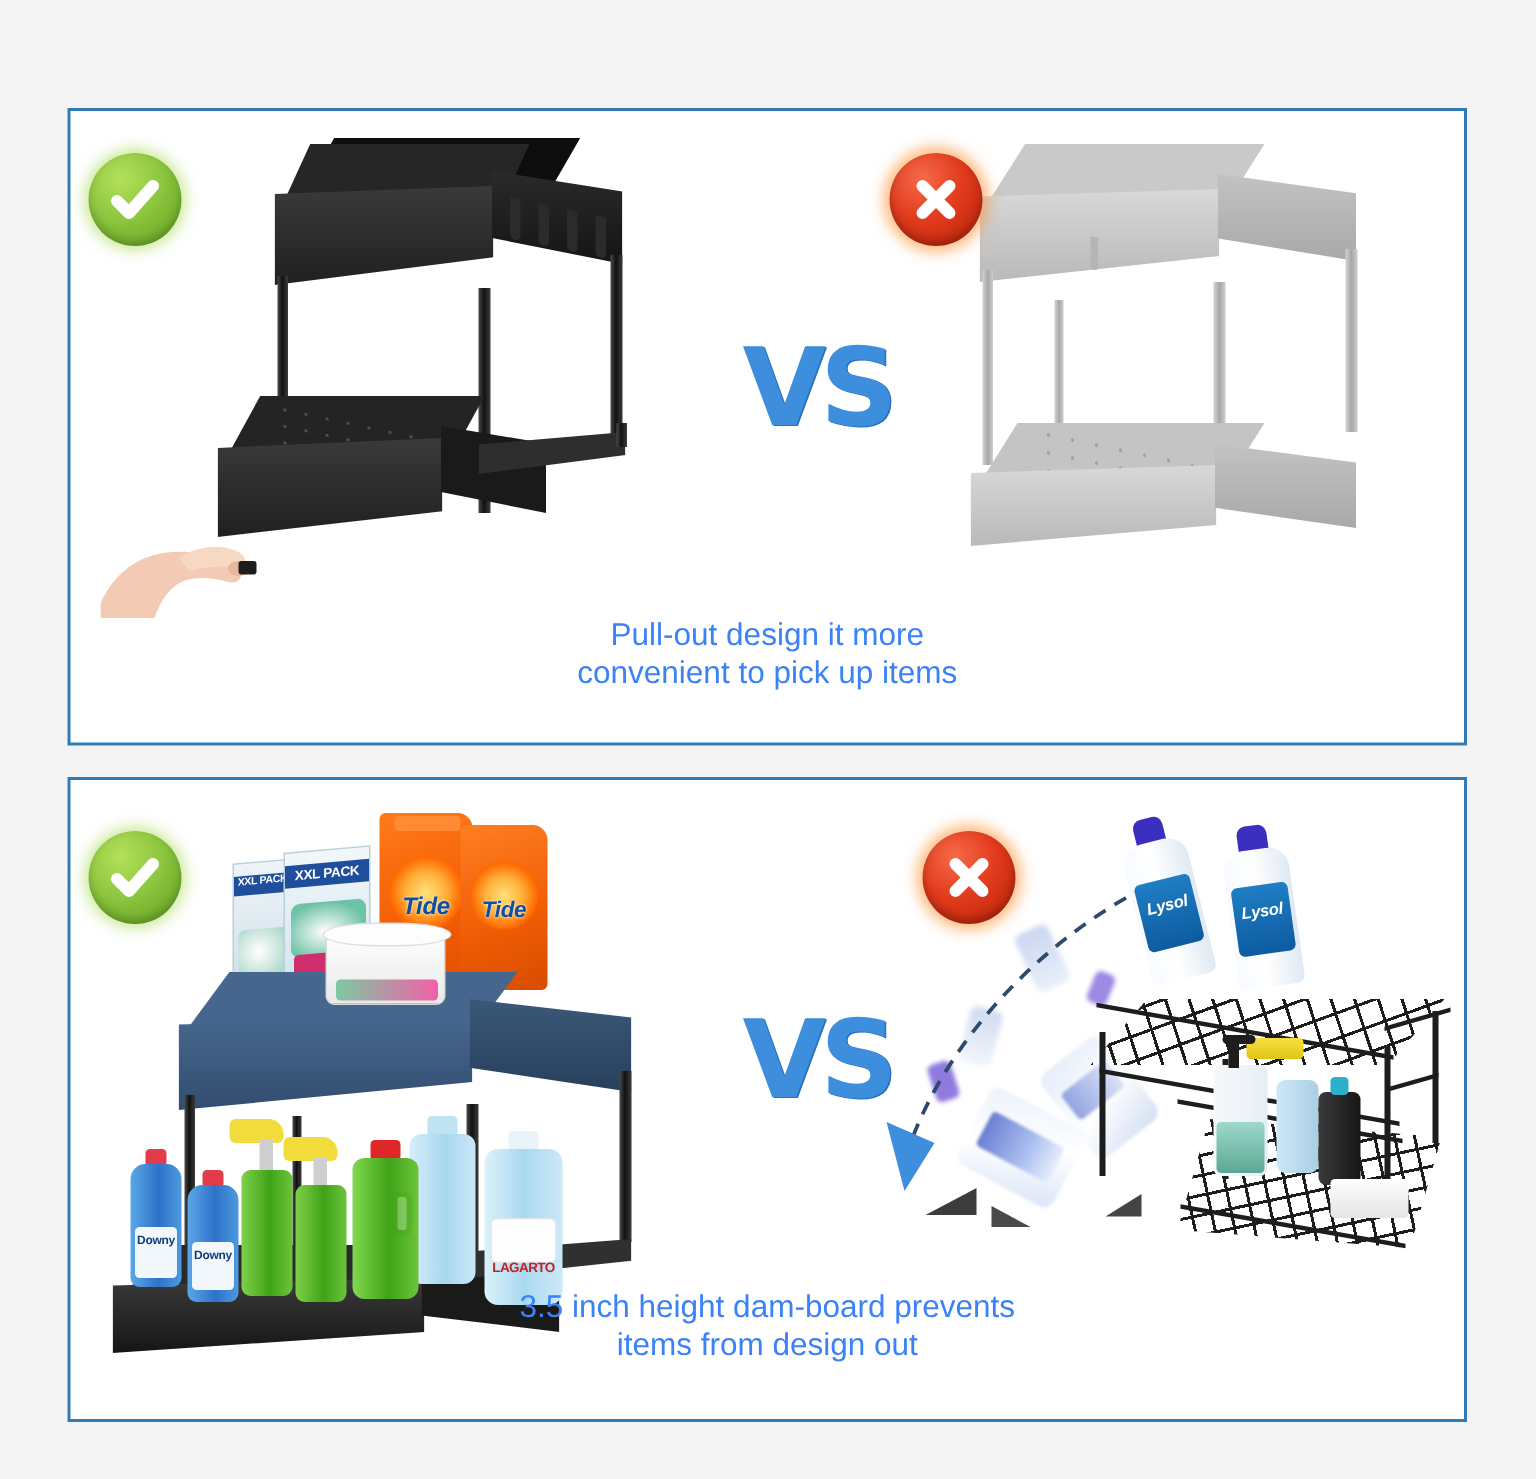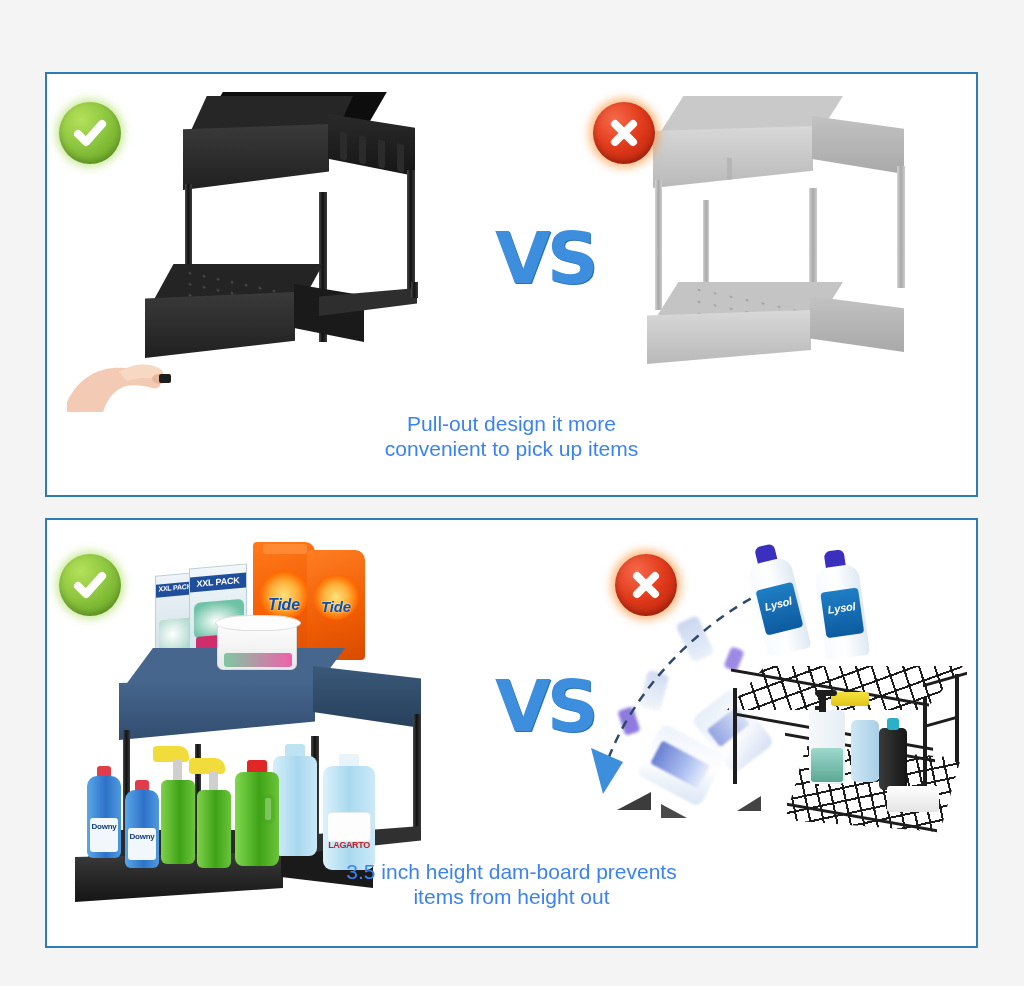--- a/index.html
+++ b/index.html
@@ -477,19 +477,19 @@
         <div style="position:absolute;left:160px;top:216px;width:52px;height:26px;
              background:linear-gradient(180deg,#ffffff,#e4e4e4);border-radius:3px;z-index:9;"></div>
 
         <div style="position:absolute;left:104px;top:122px;width:38px;height:14px;
              background:linear-gradient(180deg,#f7e13f,#e0c516);border-radius:3px;z-index:8;"></div>
       </div>
     </div>
 
     <div class="caption" style="top:340px;">
       <div>3.5 inch height dam-board prevents</div>
-      <div>items from height out</div>
+      <div>items from design out</div>
     </div>
 
    </div>
   </div>
 
 </div>
 
 </body></html>

